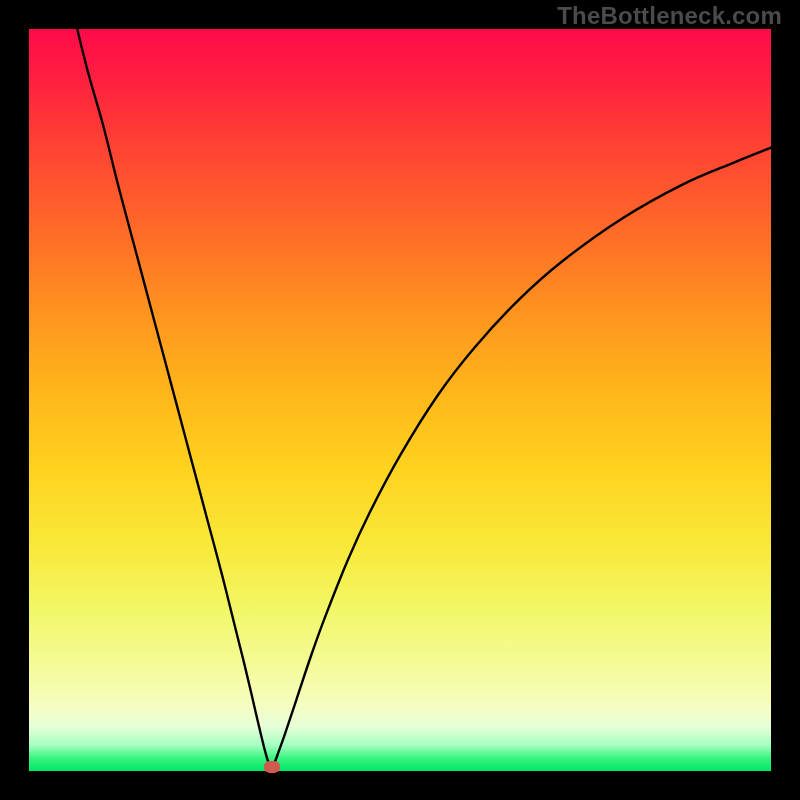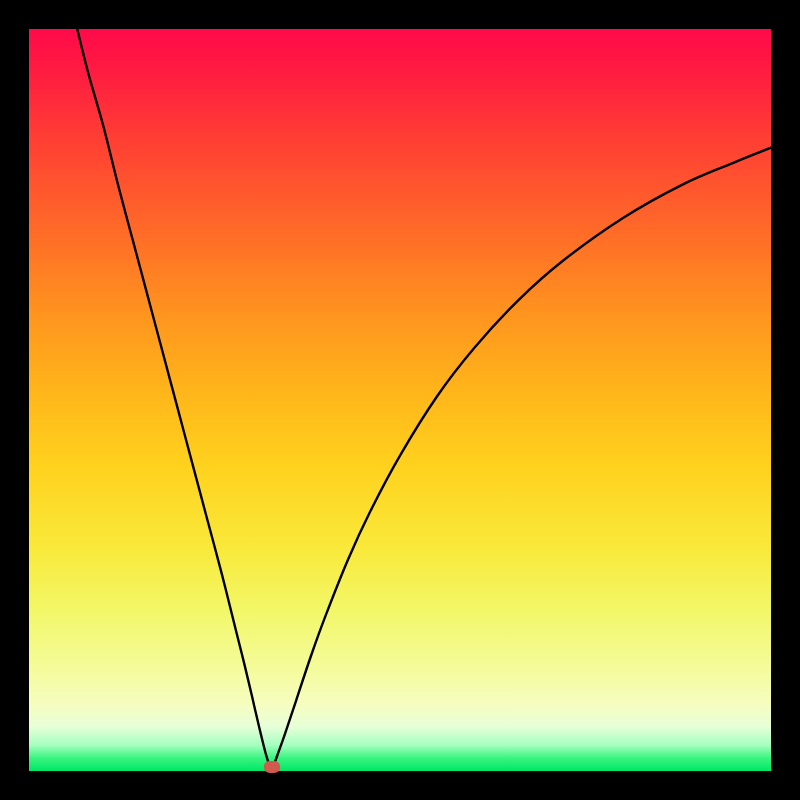--- a/index.html
+++ b/index.html
@@ -61,20 +61,21 @@
     height: 12px;
     border-radius: 6px / 5px;
     background: #d15a4e;
     transform: translate(-50%, -50%);
   }
 </style>
 </head>
 <body>
 
 <div class="frame">
+  <div class="watermark">TheBottleneck.com</div>
 
   <div class="plot">
     <div class="gradient"></div>
 
     <svg class="curve" viewBox="0 0 742 742" preserveAspectRatio="none">
       <path id="curve-left" fill="none" stroke="#000" stroke-width="2.4" stroke-linecap="round" stroke-linejoin="round" d="M 48.23 0.00 C 50.23 8.01, 54.69 27.16, 59.36 44.52 C 64.03 61.88, 68.86 76.43, 74.20 96.46 C 79.54 116.49, 83.70 135.12, 89.04 155.82 C 94.38 176.52, 98.54 191.44, 103.88 211.47 C 109.22 231.50, 113.38 247.09, 118.72 267.12 C 124.06 287.15, 128.22 302.74, 133.56 322.77 C 138.90 342.80, 143.06 358.39, 148.40 378.42 C 153.74 398.45, 157.90 414.04, 163.24 434.07 C 168.58 454.10, 172.74 469.69, 178.08 489.72 C 183.42 509.75, 187.58 524.67, 192.92 545.37 C 198.26 566.07, 203.75 588.70, 207.76 604.73 C 211.77 620.76, 212.51 623.46, 215.18 634.41 C 217.85 645.36, 219.93 654.22, 222.60 665.57 C 225.27 676.93, 227.35 686.39, 230.02 697.48 C 232.69 708.57, 235.17 719.15, 237.44 727.16 C 239.71 735.17, 241.70 739.33, 242.63 742.00"></path>
       <path id="curve-right" fill="none" stroke="#000" stroke-width="2.4" stroke-linecap="round" stroke-linejoin="round" d="M 242.63 742.00 C 243.70 739.06, 246.17 732.35, 248.57 725.68 C 250.97 719.00, 252.65 714.65, 255.99 704.90 C 259.33 695.15, 262.45 685.53, 267.12 671.51 C 271.79 657.49, 276.62 642.35, 281.96 626.99 C 287.30 611.63, 290.12 603.54, 296.80 586.18 C 303.48 568.82, 311.05 549.23, 319.06 530.53 C 327.07 511.83, 331.97 501.00, 341.32 482.30 C 350.67 463.60, 358.98 447.35, 371.00 426.65 C 383.02 405.95, 394.74 386.66, 408.10 367.29 C 421.46 347.92, 430.51 336.42, 445.20 319.06 C 459.89 301.70, 473.69 286.59, 489.72 270.83 C 505.75 255.07, 515.54 246.20, 534.24 231.50 C 552.94 216.81, 572.23 202.83, 593.60 189.21 C 614.97 175.59, 632.93 165.84, 652.96 155.82 C 672.99 145.80, 688.87 140.24, 704.90 133.56 C 720.93 126.88, 735.32 121.39, 742.00 118.72"></path>
     </svg>
 
     <div id="marker" class="marker" style="left: 242.634px; top: 738.29px; background: rgb(209, 90, 78);"></div>

